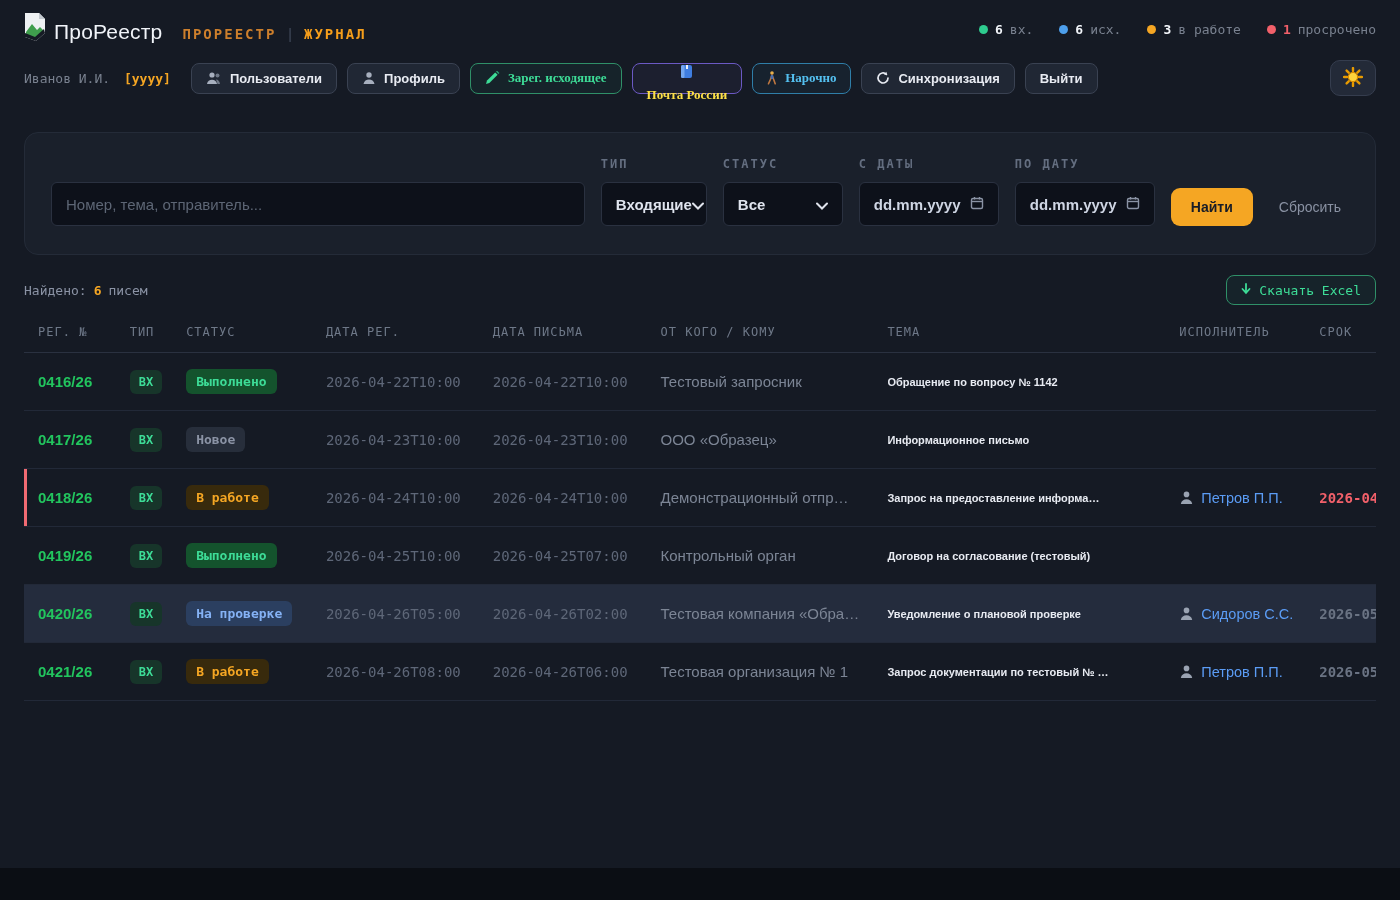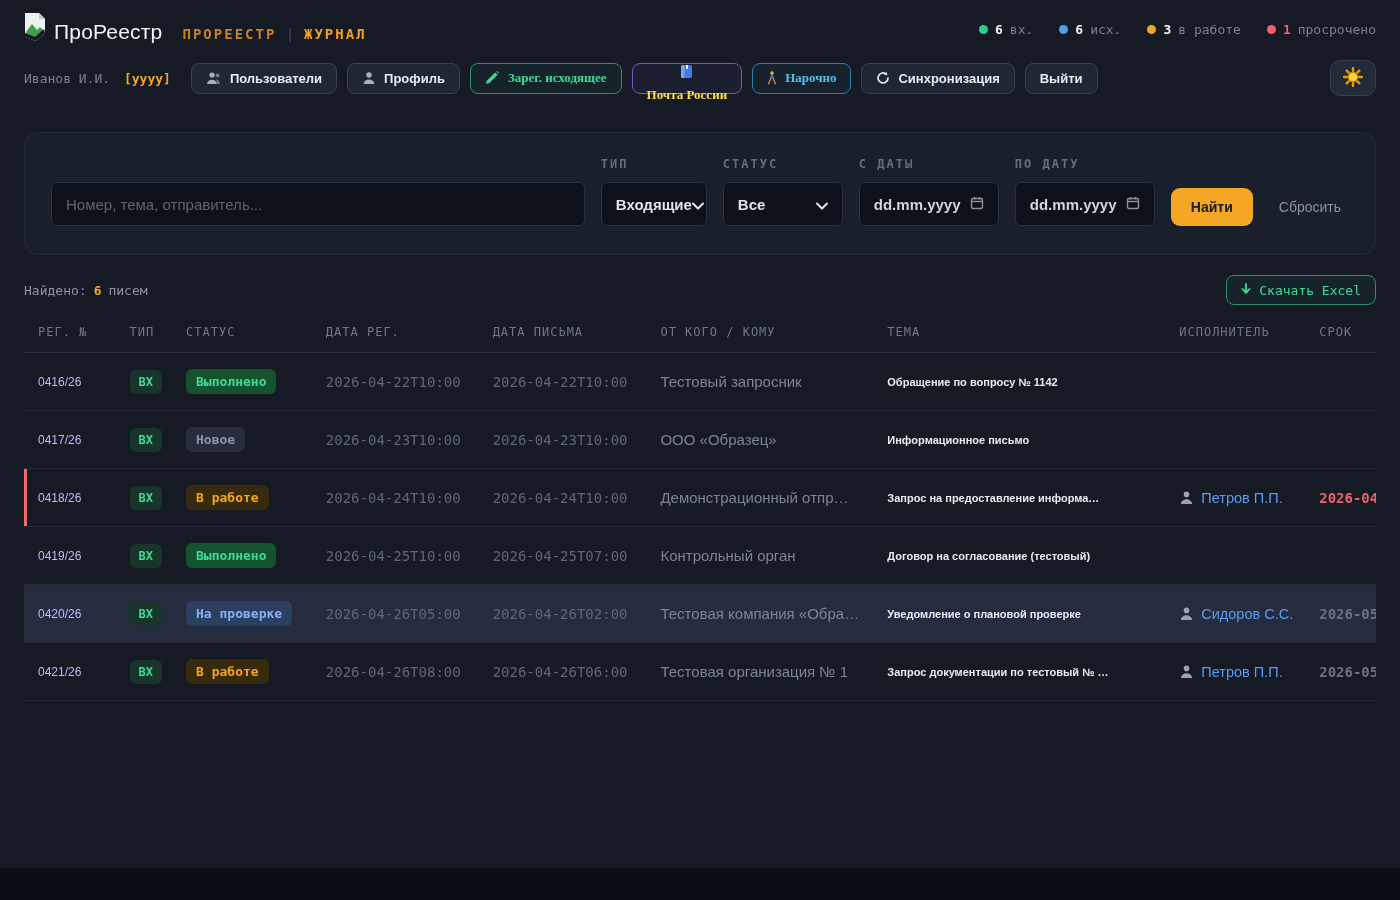--- a/index.html
+++ b/index.html
@@ -74,21 +74,21 @@
   
   .table-wrap { margin: 0 24px; width: 1352px; overflow: hidden; }
   table { border-collapse: collapse; table-layout: fixed; min-width: 1420px; }
   th, td { text-align: left; padding: 0 10px 0 14px; white-space: nowrap; overflow: hidden; }
   thead th { font-family: "DejaVu Sans Mono", monospace; font-size: 12px; font-weight: 400;
              letter-spacing: 1px; color: #6e7888; padding-top: 8px; padding-bottom: 13px;
              border-bottom: 1px solid #2a3140; }
   tbody td { height: 58px; border-bottom: 1px solid #222938; vertical-align: middle; }
   tr.row--highlight td { background: #242c3d; }
   tr.row--overdue td:first-child { box-shadow: inset 3px 0 0 #f06a72; }
-  .cell-reg { font-weight: 400; font-size: 12px; color: #c4b5fd; }
+  .cell-reg { font-weight: 700; font-size: 15px; color: #22c55e; }
   .badge-type { display: inline-block; font-family: "DejaVu Sans Mono", monospace; font-size: 12px;
                 font-weight: 700; color: #3ddc97; background: #17352a; padding: 5px 9px; border-radius: 6px; }
   .badge-status { display: inline-block; font-family: "DejaVu Sans Mono", monospace; font-size: 13px;
                   font-weight: 700; padding: 5px 10px; border-radius: 6px; }
   .s-done  { background: #14532d; color: #3ddc97; }
   .s-new   { background: #272e3b; color: #8b93a5; }
   .s-work  { background: #382a0c; color: #f5a623; }
   .s-check { background: #2b3f60; color: #85b2f5; }
   .cell-date { font-family: "DejaVu Sans Mono", monospace; font-size: 14px; color: #5e6778; }
   .cell-from { font-size: 15px; color: #7c8595; }

